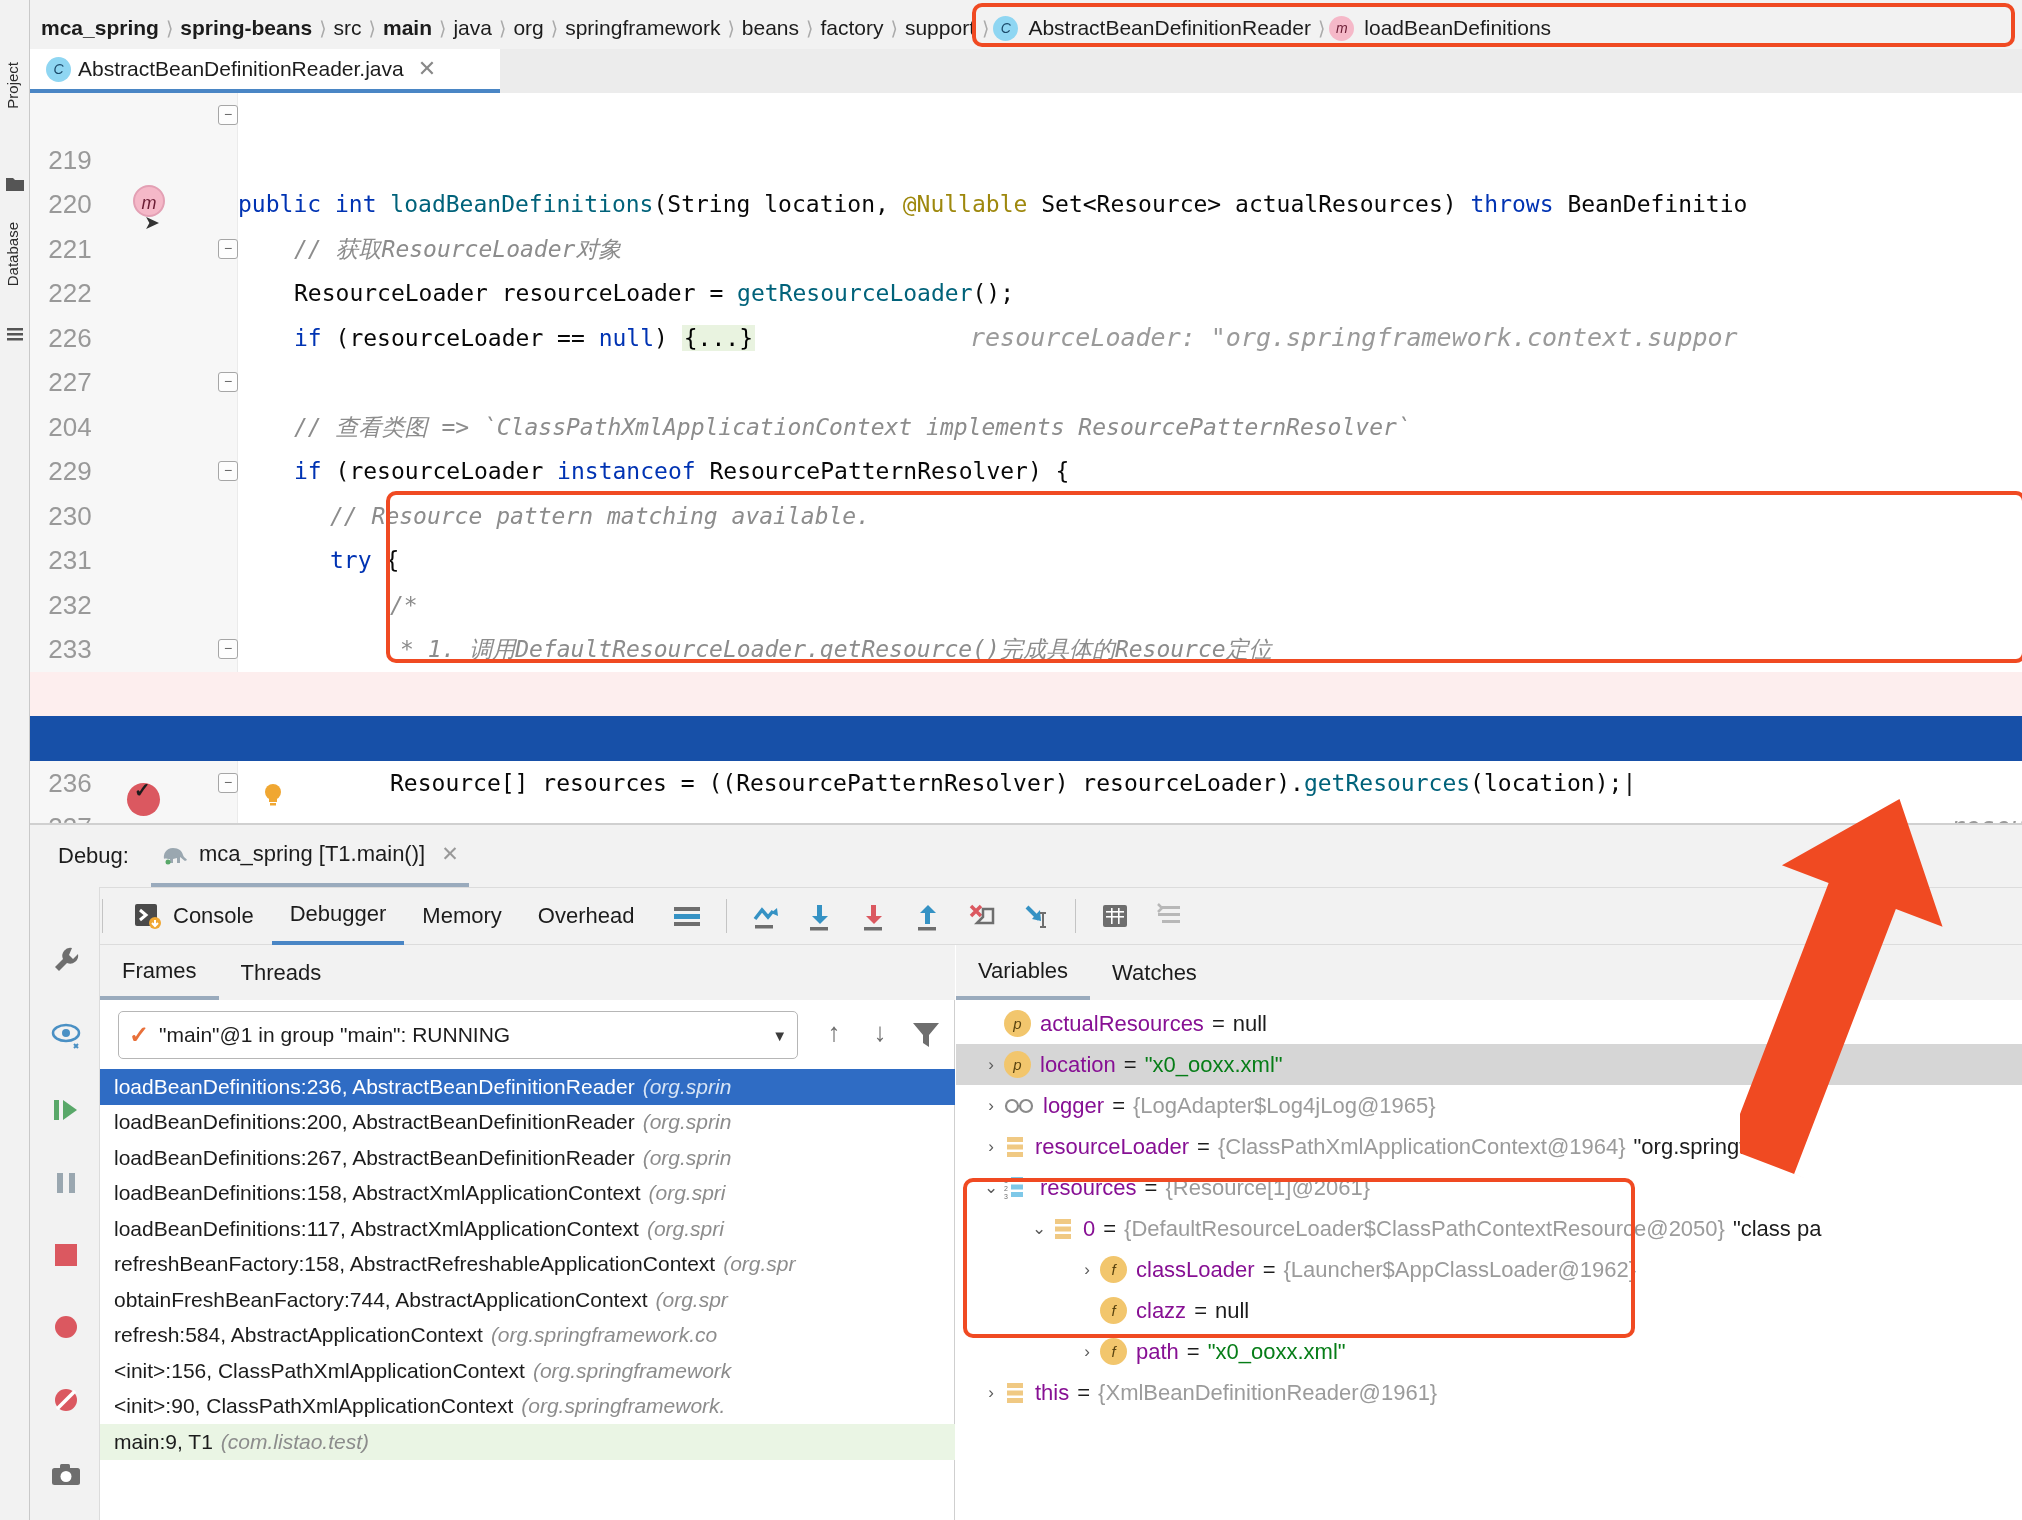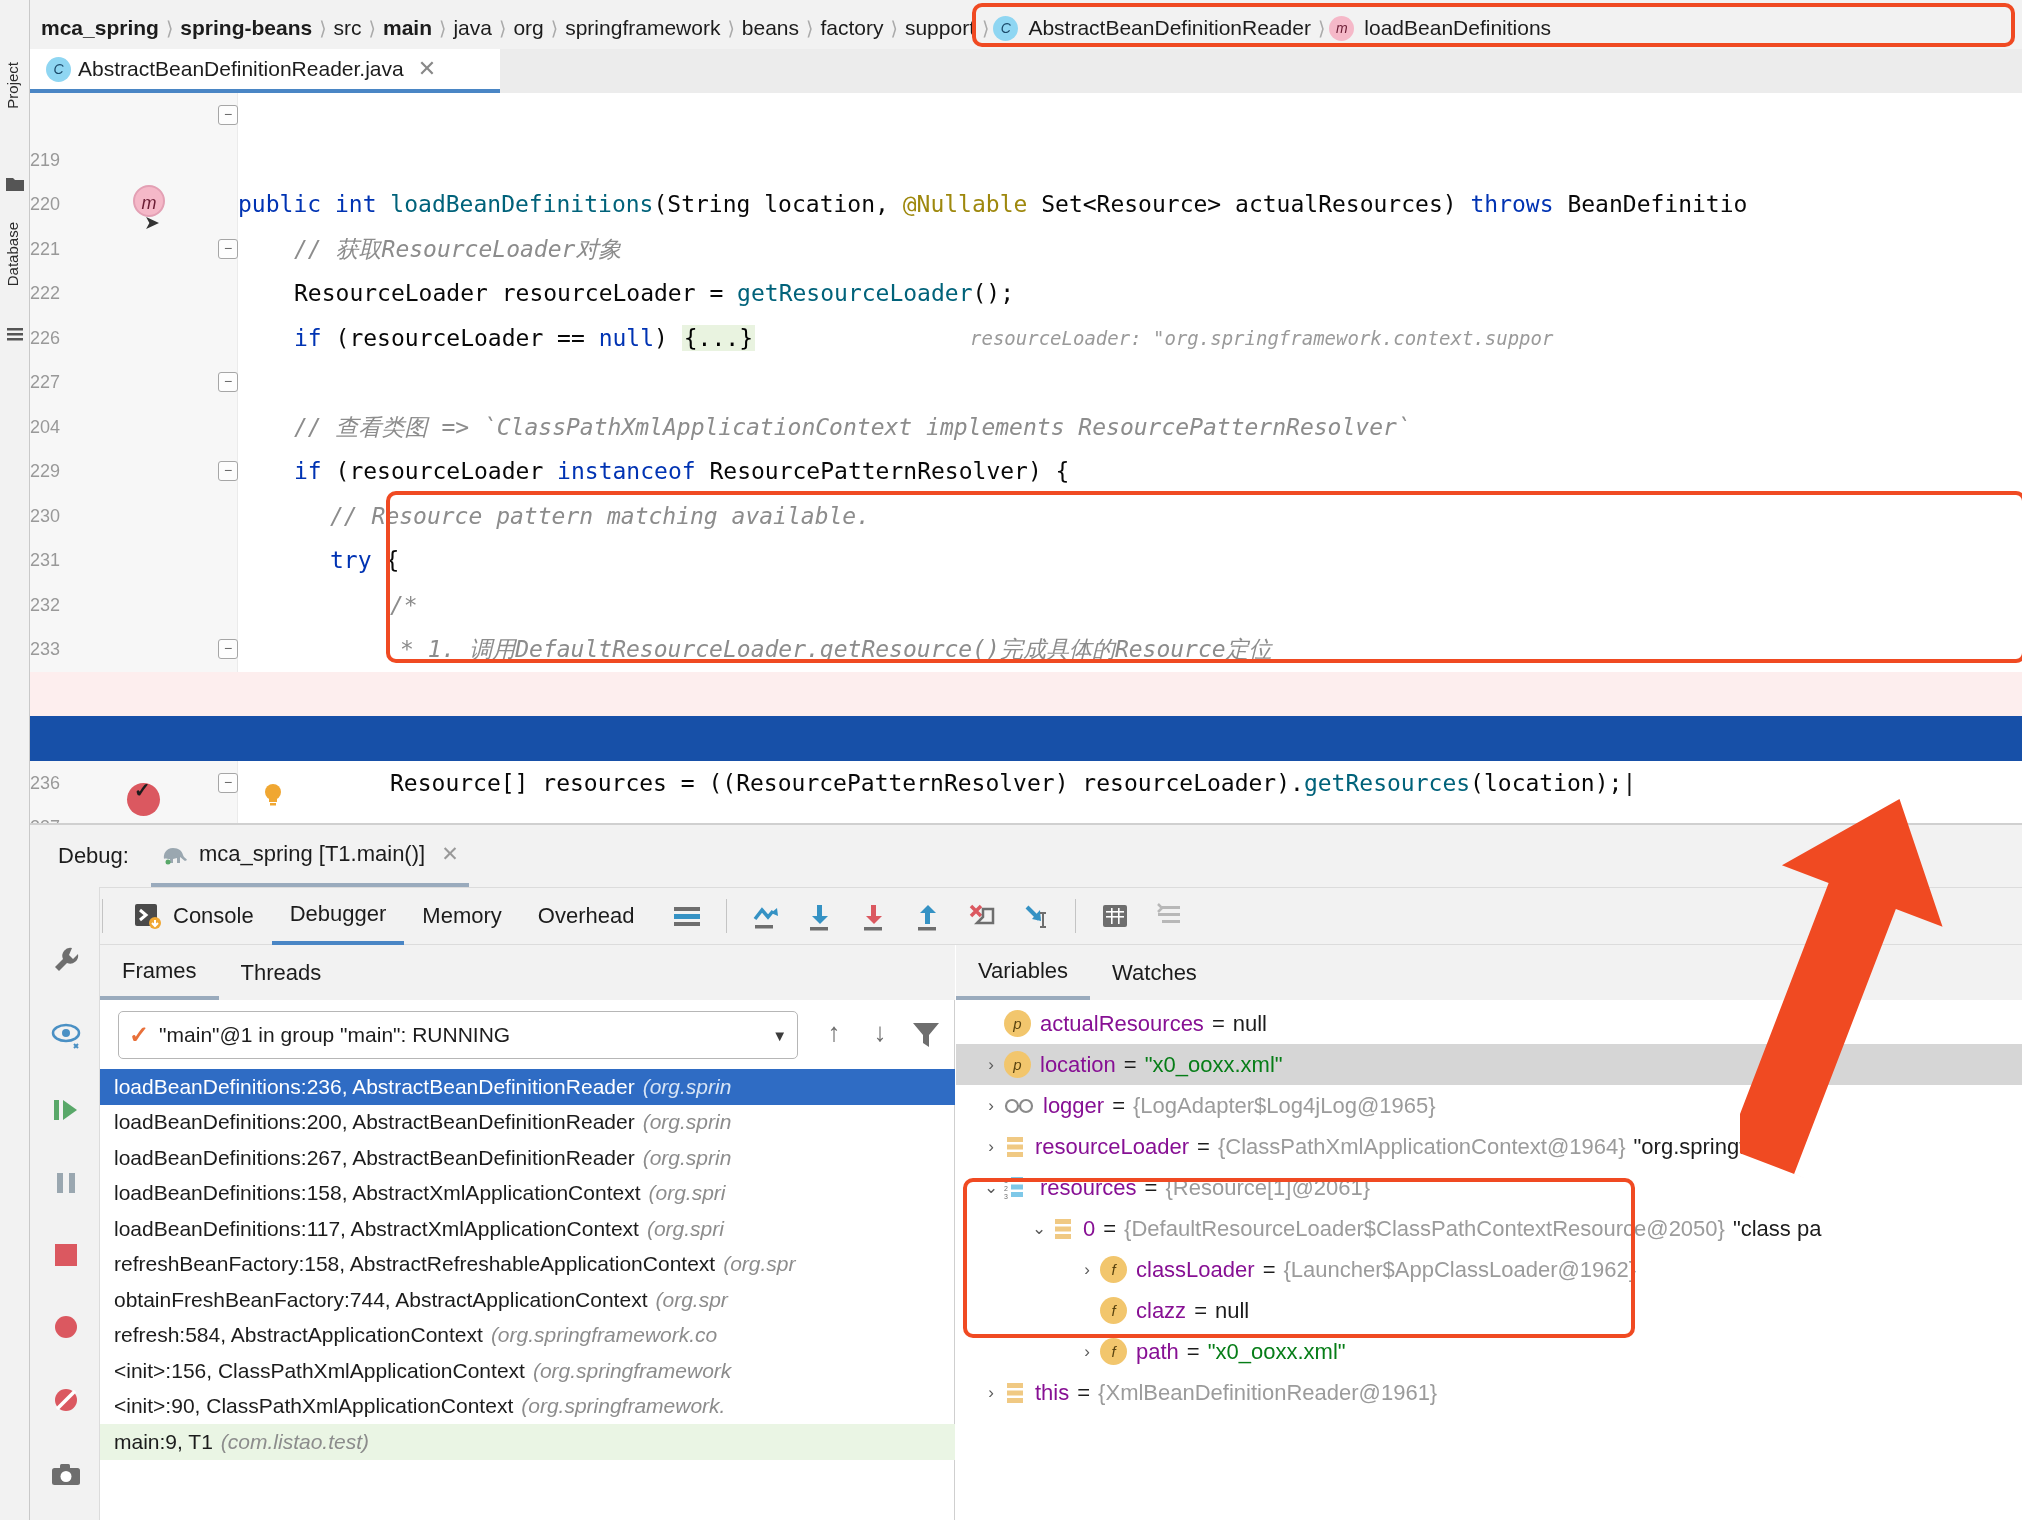--- a/index.html
+++ b/index.html
@@ -69,31 +69,31 @@
   #gutter-markers {
     position:absolute; left:208px; top:0; width:200px; height:730px;
     background:#ffffff;
   }
   .code-row {
     position:absolute; left:0; width:1992px; height:44.5px;
     font-family:"DejaVu Sans Mono", monospace;
     font-size:23px; white-space:pre; line-height:44.5px;
   }
   .lineno {
-    position:absolute; left:0; width:80px; text-align:left;
+    position:absolute; left:0; width:80px; text-align:center;
     color:#999999; font-family:"Liberation Sans", sans-serif;
-    font-size:18px; line-height:44.5px;
+    font-size:26px; line-height:44.5px;
   }
   .codetext { position:absolute; left:208px; line-height:44.5px; }
   .kw   { color:#0033b3; }
   .mth  { color:#00627a; }
   .anno { color:#9e880d; }
   .plain{ color:#080808; }
   .cmt  { color:#8c8c8c; font-style:italic; }
-  .hint { color:#9a9a9a; font-style:italic; font-size:19px; }
+  .hint { color:#9a9a9a; font-style:italic; font-size:25px; }
   .foldbox { background:#e9f3e0; padding:0 2px; }
 
   
   .row-exec { background:#fdeeee; }
   .row-sel  { background:#1750a8; }
   .row-sel .plain, .row-sel .kw, .row-sel .mth { color:#ffffff; }
 
   .fold-minus {
     position:absolute; left:188px; width:20px; height:20px;
     border:1px solid #a6a6a6; background:#fdfdfd; border-radius:3px;

